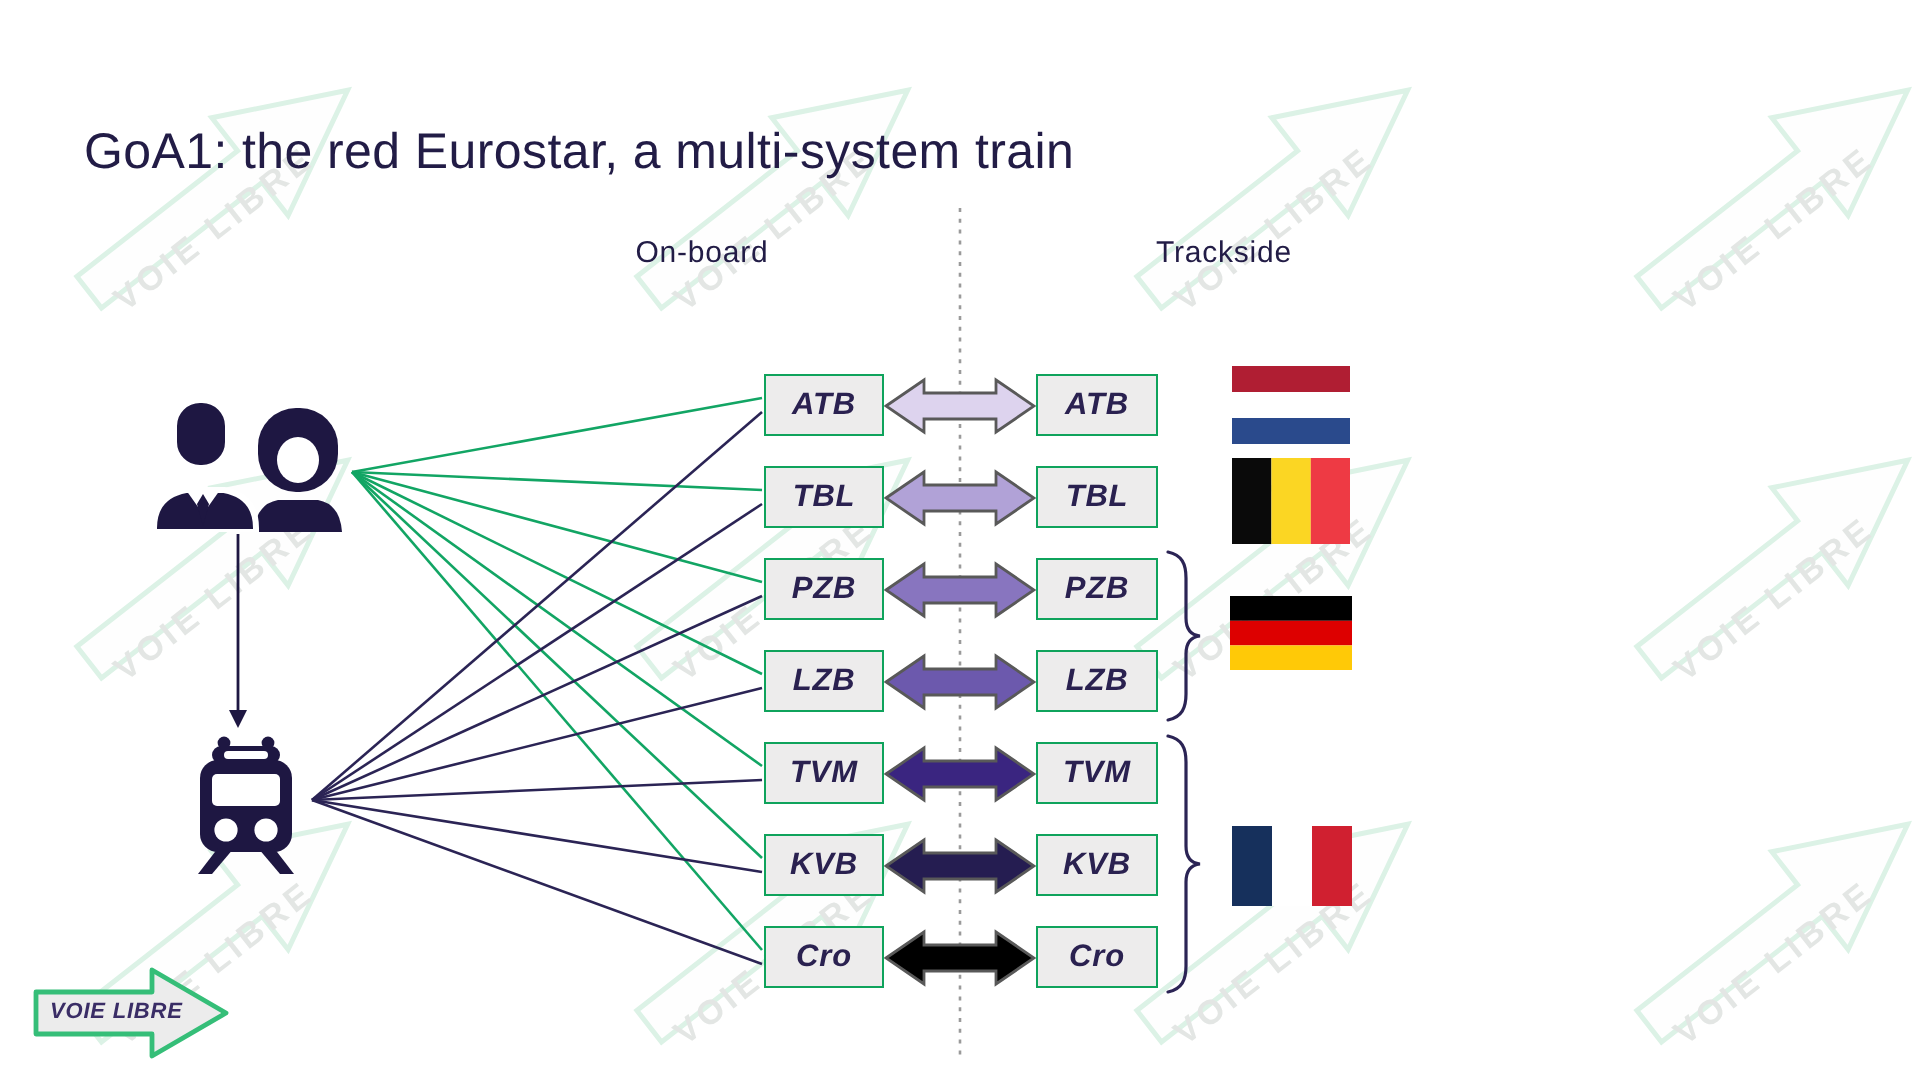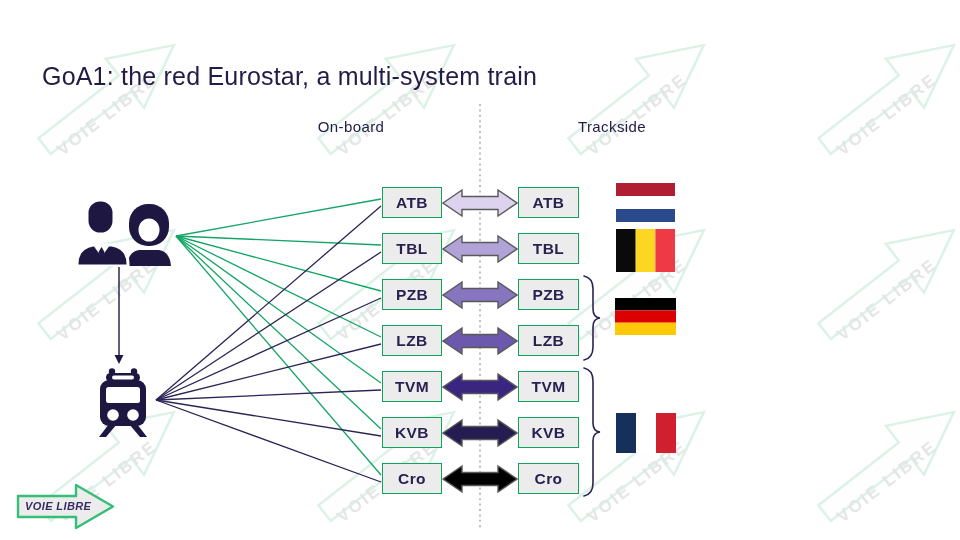--- a/index.html
+++ b/index.html
@@ -35,21 +35,21 @@
   #divider{stroke:var(--divider,#9a9a9a);stroke-width:1.3;stroke-dasharray:2 3.4;}
   
   .pictogram{position:absolute;z-index:2;}
   .pictogram .ink{fill:var(--icon,#1e1742);}
   .pictogram .paper{fill:#ffffff;}
   
   .sysbox{
     position:absolute;height:29px;border:1.5px solid var(--box-border,#0fa35c);
     background:var(--box-fill,#edecec);color:var(--box-text,#2a2150);
     font-size:15.5px;font-weight:bold;letter-spacing:.4px;
-    display:flex;align-items:center;justify-content:center;z-index:2;
+    display:flex;align-items:center;justify-content:center;z-index:2;font-style:italic;
   }
   .sysbox.onboard{left:382px;width:58px;}
   .sysbox.trackside{left:518px;width:59px;}
   .dblarrow{position:absolute;left:442px;z-index:2;}
   .dblarrow polygon{stroke:var(--arrow-outline,#595959);stroke-width:1.4;stroke-linejoin:miter;}
   
   .brace{position:absolute;z-index:2;}
   .brace path{fill:none;stroke:var(--brace,#2b2455);stroke-width:1.6;stroke-linecap:round;}
   .flag{position:absolute;z-index:2;}
   

